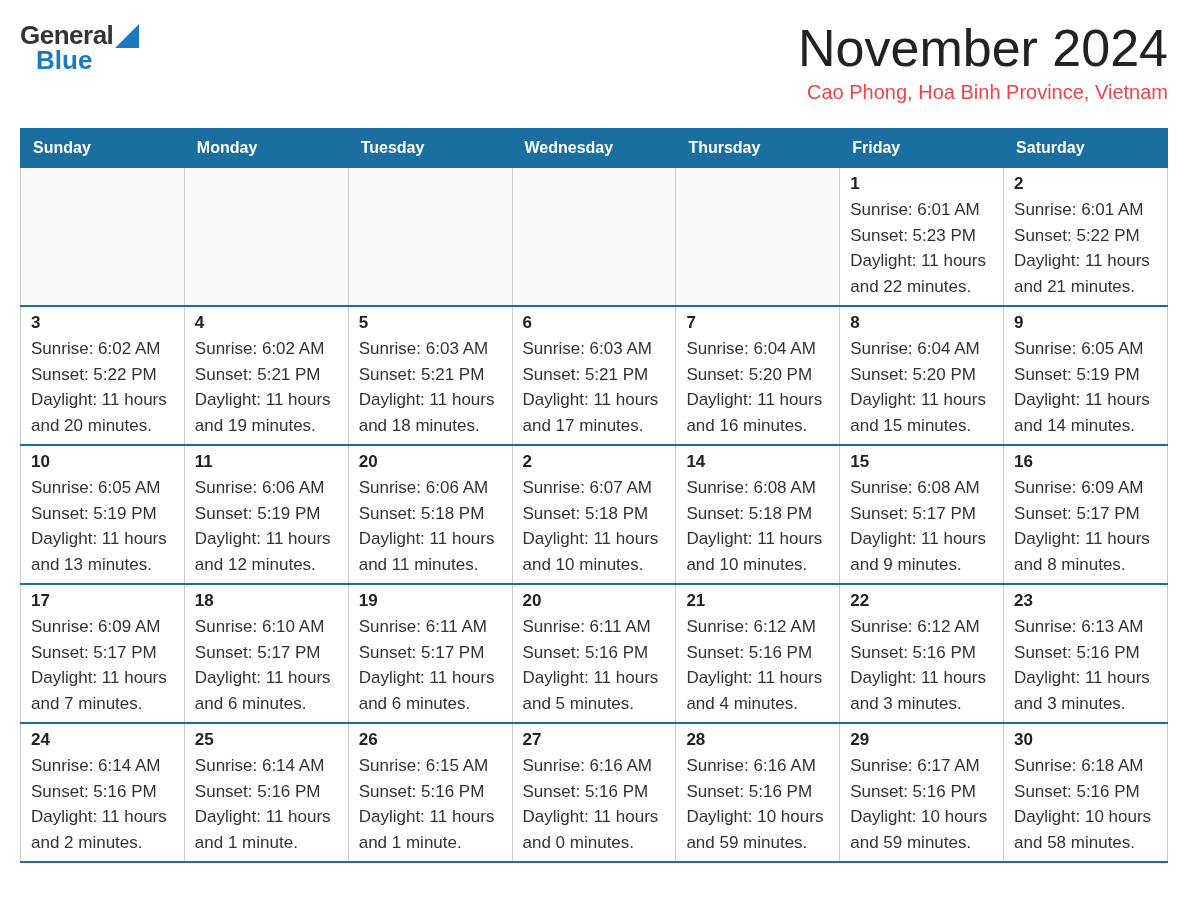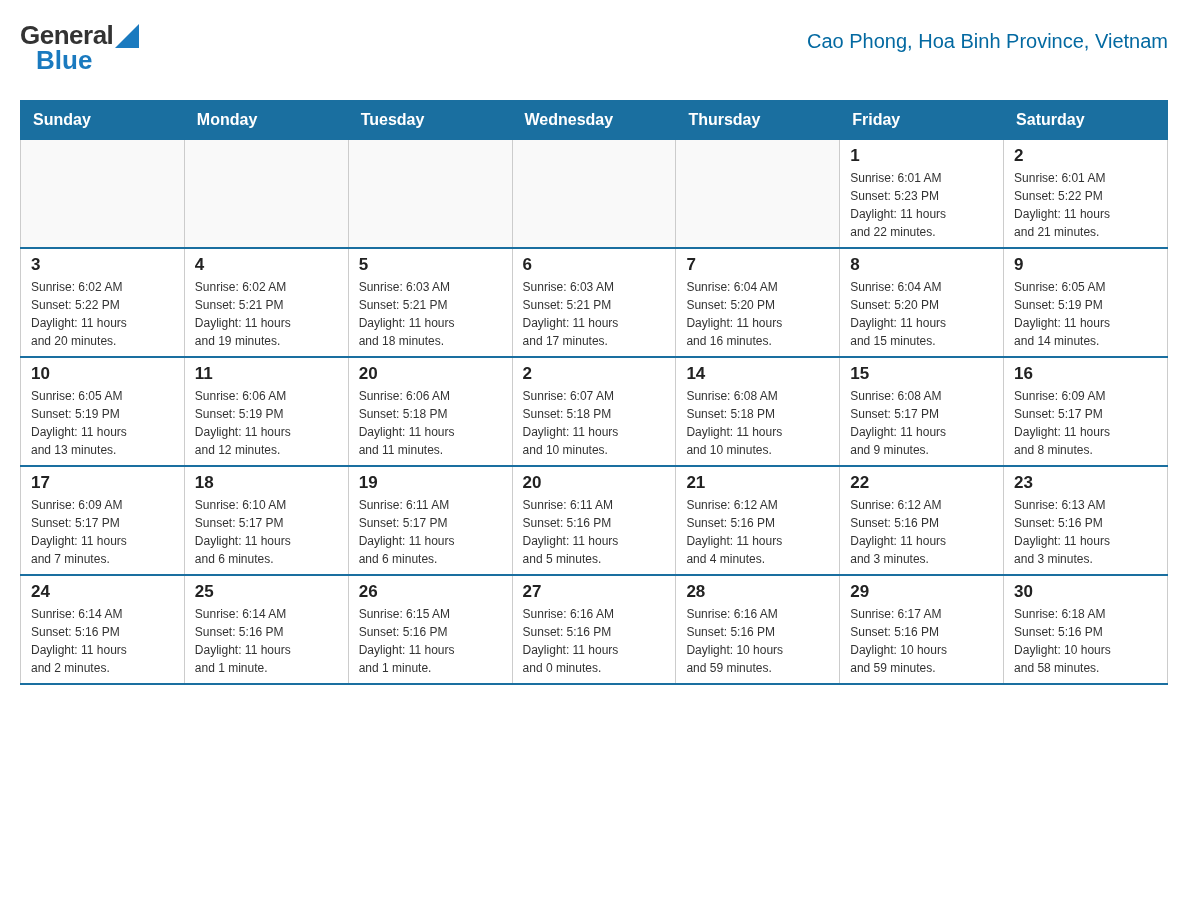--- a/index.html
+++ b/index.html
@@ -20,22 +20,22 @@
       text-align: right;
     }
     .month-title {
       font-size: 52px;
       font-weight: normal;
       color: #222;
       line-height: 1.1;
     }
     .location {
       font-size: 20px;
-      color: #0369a1;
-      margin-top: 10px;
+      color: #ef4444;
+      margin-top: 4px;
     }
     .calendar {
       width: 100%;
       border-collapse: collapse;
       margin-top: 24px;
     }
     .calendar thead th {
       background-color: #1a6fa0;
       color: #fff;
       font-size: 16px;
@@ -55,21 +55,21 @@
       border-bottom: 2px solid #1a6fa0;
     }
     .day-number {
       font-size: 17px;
       font-weight: bold;
       color: #222;
       display: block;
       margin-bottom: 3px;
     }
     .day-info {
-      font-size: 12px;
+      font-size: 17px;
       color: #333;
       line-height: 1.5;
     }
     .empty-cell {
       background: #f9f9f9;
     }
     .logo-wrapper {
       display: flex;
       flex-direction: column;
       align-items: flex-start;
@@ -88,20 +88,21 @@
     <div class="logo-text-row">
       <span style="font-size:26px;font-weight:bold;color:#333;letter-spacing:-0.5px;">General</span>
 
       <svg width="24" height="24" viewBox="0 0 24 24">
         <polygon points="0,24 24,0 24,24" fill="#1a7abf"></polygon>
       </svg>
     </div>
     <span style="font-size:26px;font-weight:bold;color:#1a7abf;margin-top:-6px;margin-left:16px;">Blue</span>
   </div>
   <div class="title-section">
+    <div class="month-title">November 2024</div>
     <div class="location">Cao Phong, Hoa Binh Province, Vietnam</div>
   </div>
 </div>
 
 <table class="calendar">
   <thead>
     <tr>
     <th>Sunday</th>
         <th>Monday</th>
         <th>Tuesday</th>

